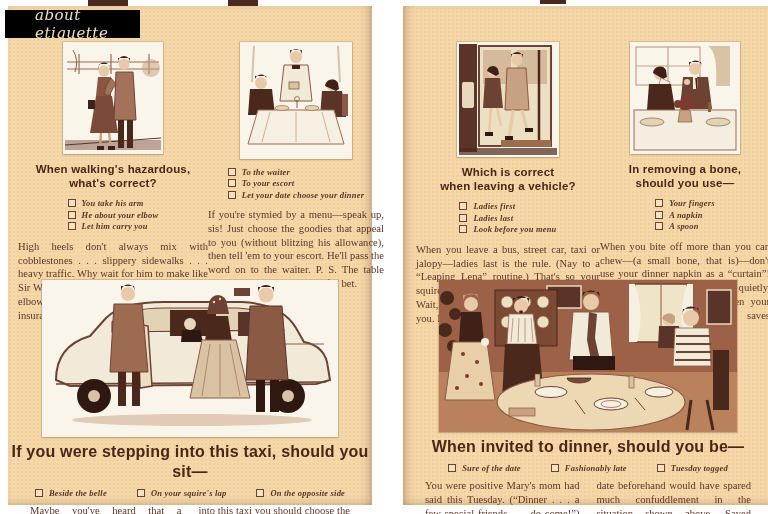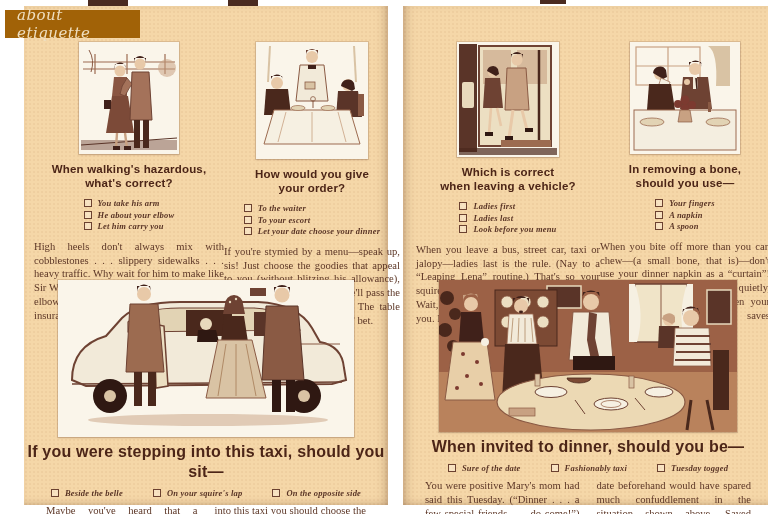--- a/index.html
+++ b/index.html
@@ -8,26 +8,26 @@
          font-family:"Liberation Sans", sans-serif; }
 
   .scan-artifact { position:absolute; top:0; height:6px; background:#4a2a20; }
   .artifact-a { left:88px; width:40px; }
   .artifact-b { left:228px; width:30px; }
   .artifact-c { left:540px; width:26px; height:4px; }
 
   .page { position:absolute; top:6px; height:499px; background:#f5d7a8;
           background-image: radial-gradient(rgba(167,113,62,.08) 1px, transparent 1px);
           background-size:4px 4px; }
-  .page-left  { left:8px;  width:364px; box-shadow: inset -7px 0 12px -7px rgba(92,52,30,.45), inset 0 -5px 8px -5px rgba(92,52,30,.25); margin-left: 16px; }
+  .page-left  { left:8px;  width:364px; box-shadow: inset -7px 0 12px -7px rgba(92,52,30,.45), inset 0 -5px 8px -5px rgba(92,52,30,.25); }
   .page-right { left:403px; width:370px; box-shadow: inset 7px 0 12px -7px rgba(92,52,30,.45), inset 0 -5px 8px -5px rgba(92,52,30,.25); }
 
   .band { position:absolute; left:5px; top:10px; width:135px; height:28px;
-          background:#a16207; z-index:5; display:flex; align-items:center;
-          padding-left:12px; }
+          background:#000000; z-index:5; display:flex; align-items:center;
+          padding-left:30px; }
   .band span { font-family:"DejaVu Serif", serif; font-style:italic;
                font-size:15px; color:#efdfc0; letter-spacing:.5px; }
 
   .col { position:absolute; top:36px; display:flex; flex-direction:column; align-items:center; }
   .col-1 { left:10px;  width:190px; }
   .col-2 { left:200px; width:176px; }
   .col-3 { left:13px;  width:184px; }
   .col-4 { left:197px; width:170px; }
 
   .illus { background:#faf5ea; box-shadow:0 0 0 1px rgba(110,70,50,.18), 0 1px 2px rgba(110,70,50,.25); }
@@ -149,22 +149,20 @@
             <line x1="30" y1="70" x2="22" y2="100"></line>
             <line x1="56" y1="70" x2="56" y2="100"></line>
             <line x1="82" y1="70" x2="90" y2="100"></line>
           </g>
         <ellipse cx="42" cy="66" rx="7" ry="2.5" fill="#e2d3b4" stroke="#9c6b50" stroke-width=".7"></ellipse>
         <ellipse cx="72" cy="66" rx="7" ry="2.5" fill="#e2d3b4" stroke="#9c6b50" stroke-width=".7"></ellipse>
         <line x1="57" y1="58" x2="57" y2="66" stroke="#8a5a44" stroke-width="1"></line>
         <circle cx="57" cy="57" r="2.4" fill="none" stroke="#8a5a44" stroke-width=".8"></circle>
       </svg>
     </div>
-    <div class="question">How would you give
-your order?</div>
     <div class="opts">
       <div class="opt">
         <span class="cb"></span>
         <span class="opt-label">To the waiter</span>
       </div>
       <div class="opt">
         <span class="cb"></span>
         <span class="opt-label">To your escort</span>
       </div>
       <div class="opt">
@@ -447,21 +445,21 @@
       </svg>
     </div>
     <div class="question">When invited to dinner, should you be—</div>
     <div class="opt-row">
       <div class="opt">
         <span class="cb"></span>
         <span class="opt-label">Sure of the date</span>
       </div>
       <div class="opt">
         <span class="cb"></span>
-        <span class="opt-label">Fashionably taxi</span>
+        <span class="opt-label">Fashionably late</span>
       </div>
       <div class="opt">
         <span class="cb"></span>
         <span class="opt-label">Tuesday togged</span>
       </div>
     </div>
     <div class="feature-cols">
       <div class="body-text">You were positive Mary's mom had said this Tuesday. (“Dinner . . . a few special friends . . . do come!”) Or did she mean next Tuesday? Double-checking on the</div>
       <div class="body-text">date beforehand would have spared much confuddlement in the situation shown above. Saved barging in, a week ahead, to find the family rehashing Sunday's roast!</div>
     </div>

